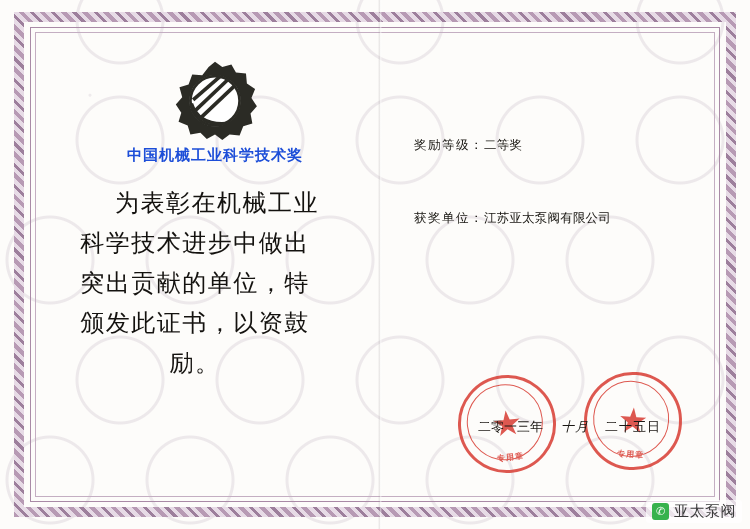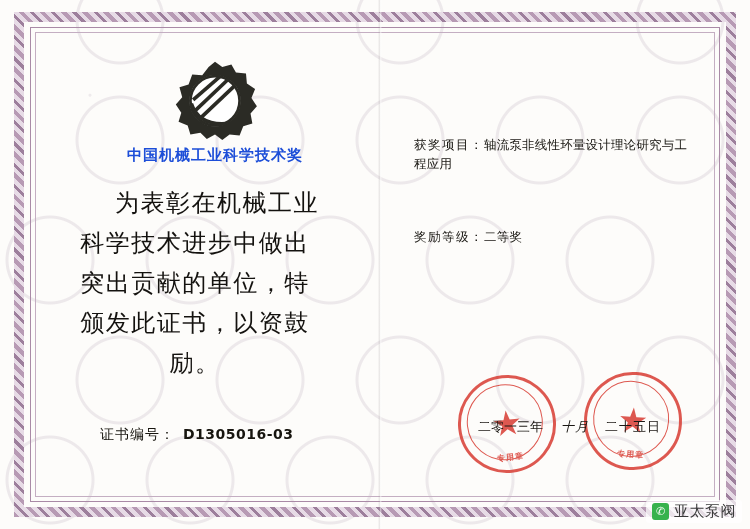--- a/index.html
+++ b/index.html
@@ -271,32 +271,29 @@
           <path d="M34 66 L72 30"></path>
           <path d="M26 46 L56 20"></path>
         </g>
         <path d="M24 50 Q32 74 62 72" stroke="#2b2b25" stroke-width="4" fill="none"></path>
       </svg>
 
       <div class="org-name">中国机械工业科学技术奖</div>
 
       <div class="body-text">为表彰在机械工业科学技术进步中做出突出贡献的单位，特颁发此证书，以资鼓励。</div>
 
-      <div class="cert-no-row">
-        <span class="cert-no-label">证书编号：</span><span class="cert-no-value">D1305016-03</span>
-      </div>
     </div>
 
     <div class="right-col">
-      <div class="field">
-        <span class="f-label">获奖项目：</span><span class="f-value">轴流泵非线性环量设计理论研究与工程应用</span>
-      </div>
       <div class="field">
         <span class="f-label">奖励等级：</span><span class="f-value">二等奖</span>
       </div>
+      <div class="field">
+        <span class="f-label">获奖单位：</span><span class="f-value">江苏亚太泵阀有限公司</span>
+      </div>
     </div>
 
     <div class="seal seal-1">
       <div class="seal-ring"></div>
 
       <div class="seal-star">★</div>
       <div class="seal-bottom-text">专用章</div>
     </div>
 
     <div class="seal seal-2">

